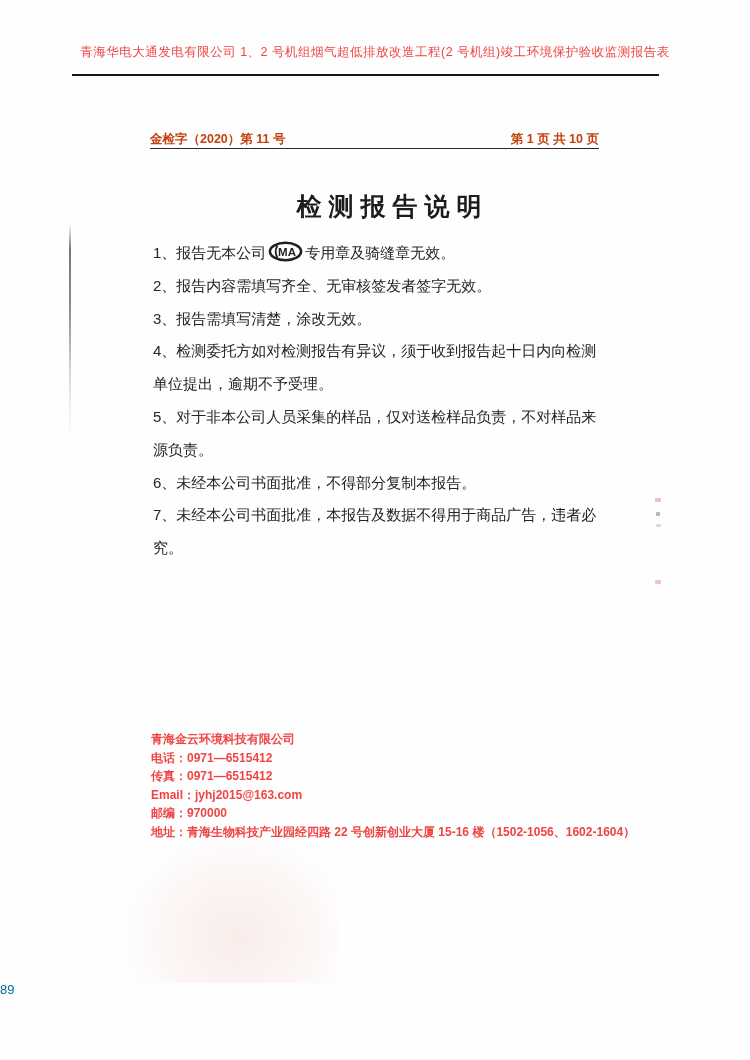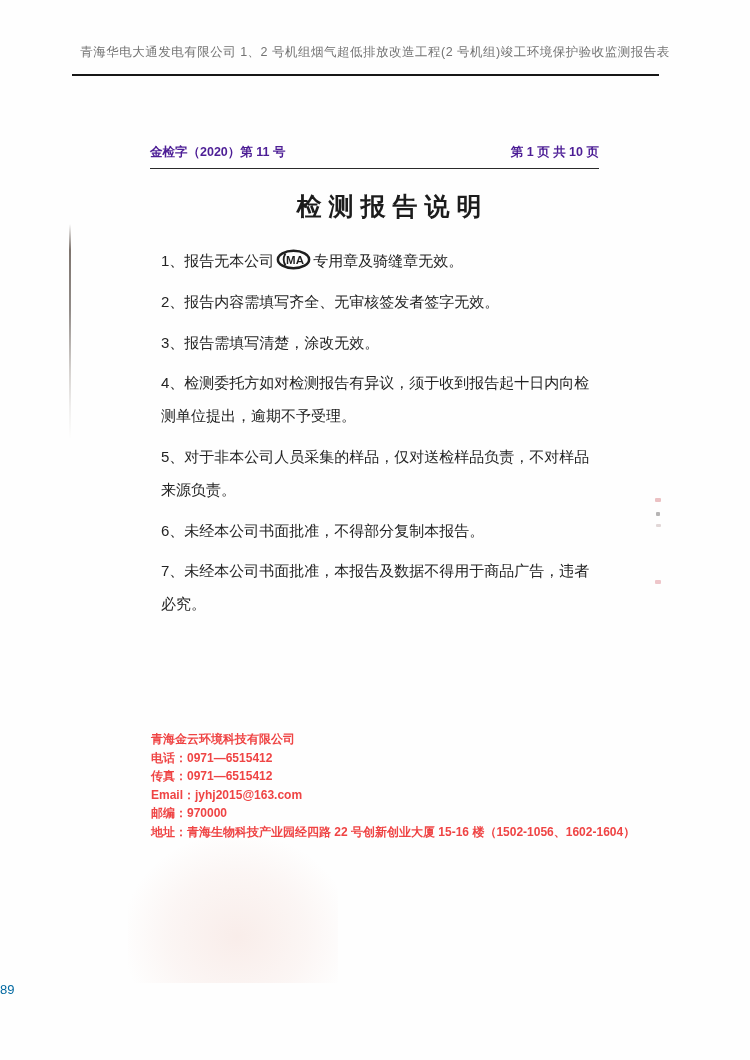--- a/index.html
+++ b/index.html
@@ -17,45 +17,43 @@
     color: #262626;
   }
   .running-header {
     position: absolute;
     top: 44px;
     left: 0;
     width: 100%;
     text-align: center;
     font-size: 12.5px;
     letter-spacing: 0.5px;
-    color: #737373;
+    color: #ef4444;
     white-space: nowrap;
   }
   .header-rule {
     position: absolute;
     top: 74px;
     left: 72px;
     width: 587px;
     height: 2px;
     background: #171717;
   }
   .meta-row {
     position: absolute;
     top: 131px;
     left: 150px;
     width: 449px;
     display: flex;
     justify-content: space-between;
     align-items: flex-end;
     font-size: 12.5px;
     font-weight: bold;
-    color: #4c1d95;
+    color: #c2410c;
     border-bottom: 1.6px solid #2a2a2a;
-    padding-bottom: 7px;
-    margin-top: 13px;
   }
   .title {
     position: absolute;
     top: 176px;
     left: 0;
     width: 100%;
     margin: 14px;
     text-align: center;
     font-size: 25px;
     font-weight: bold;
@@ -66,21 +64,21 @@
   .notes {
     position: absolute;
     top: 237px;
     left: 153px;
     width: 451px;
     font-size: 15px;
     line-height: 32.8px;
     color: #242424;
     font-weight: 500;
   }
-  .notes p { margin: 8px; }
+  .notes p { margin: 0; }
   .cma {
     display: inline-block;
     vertical-align: -4px;
     margin: 0 1px;
   }
   .contact {
     position: absolute;
     top: 730px;
     left: 151px;
     font-size: 12px;

